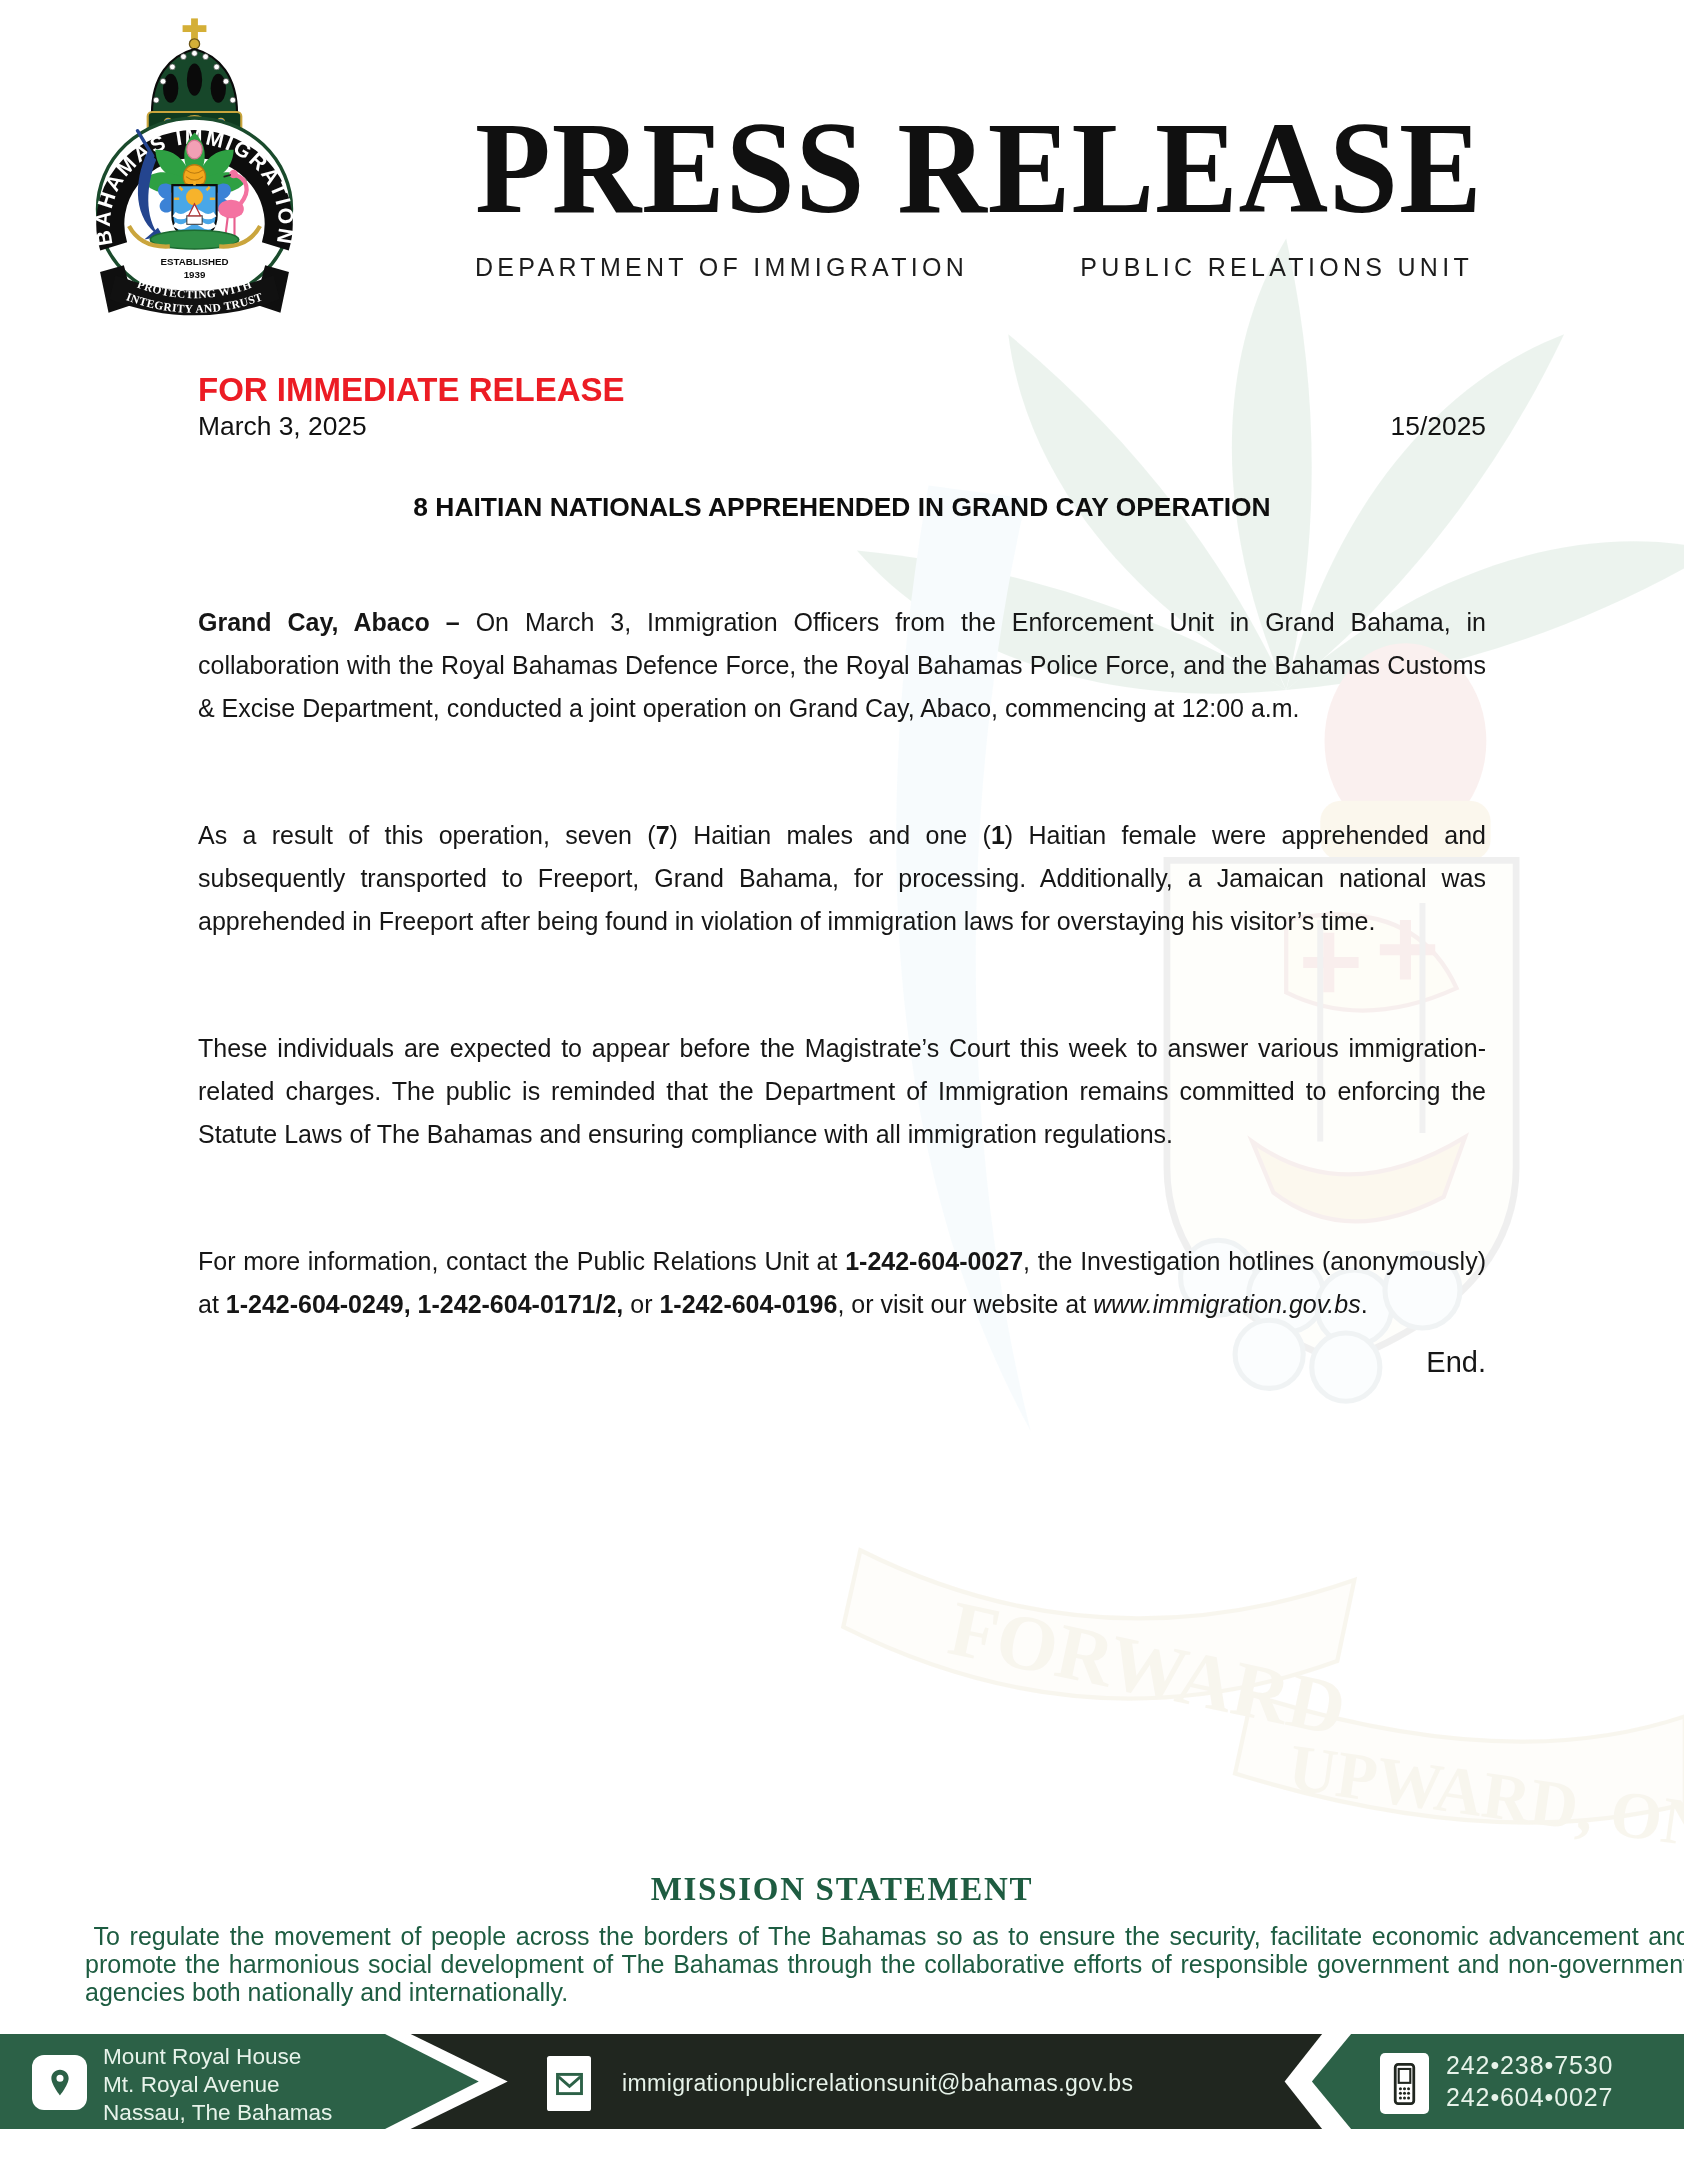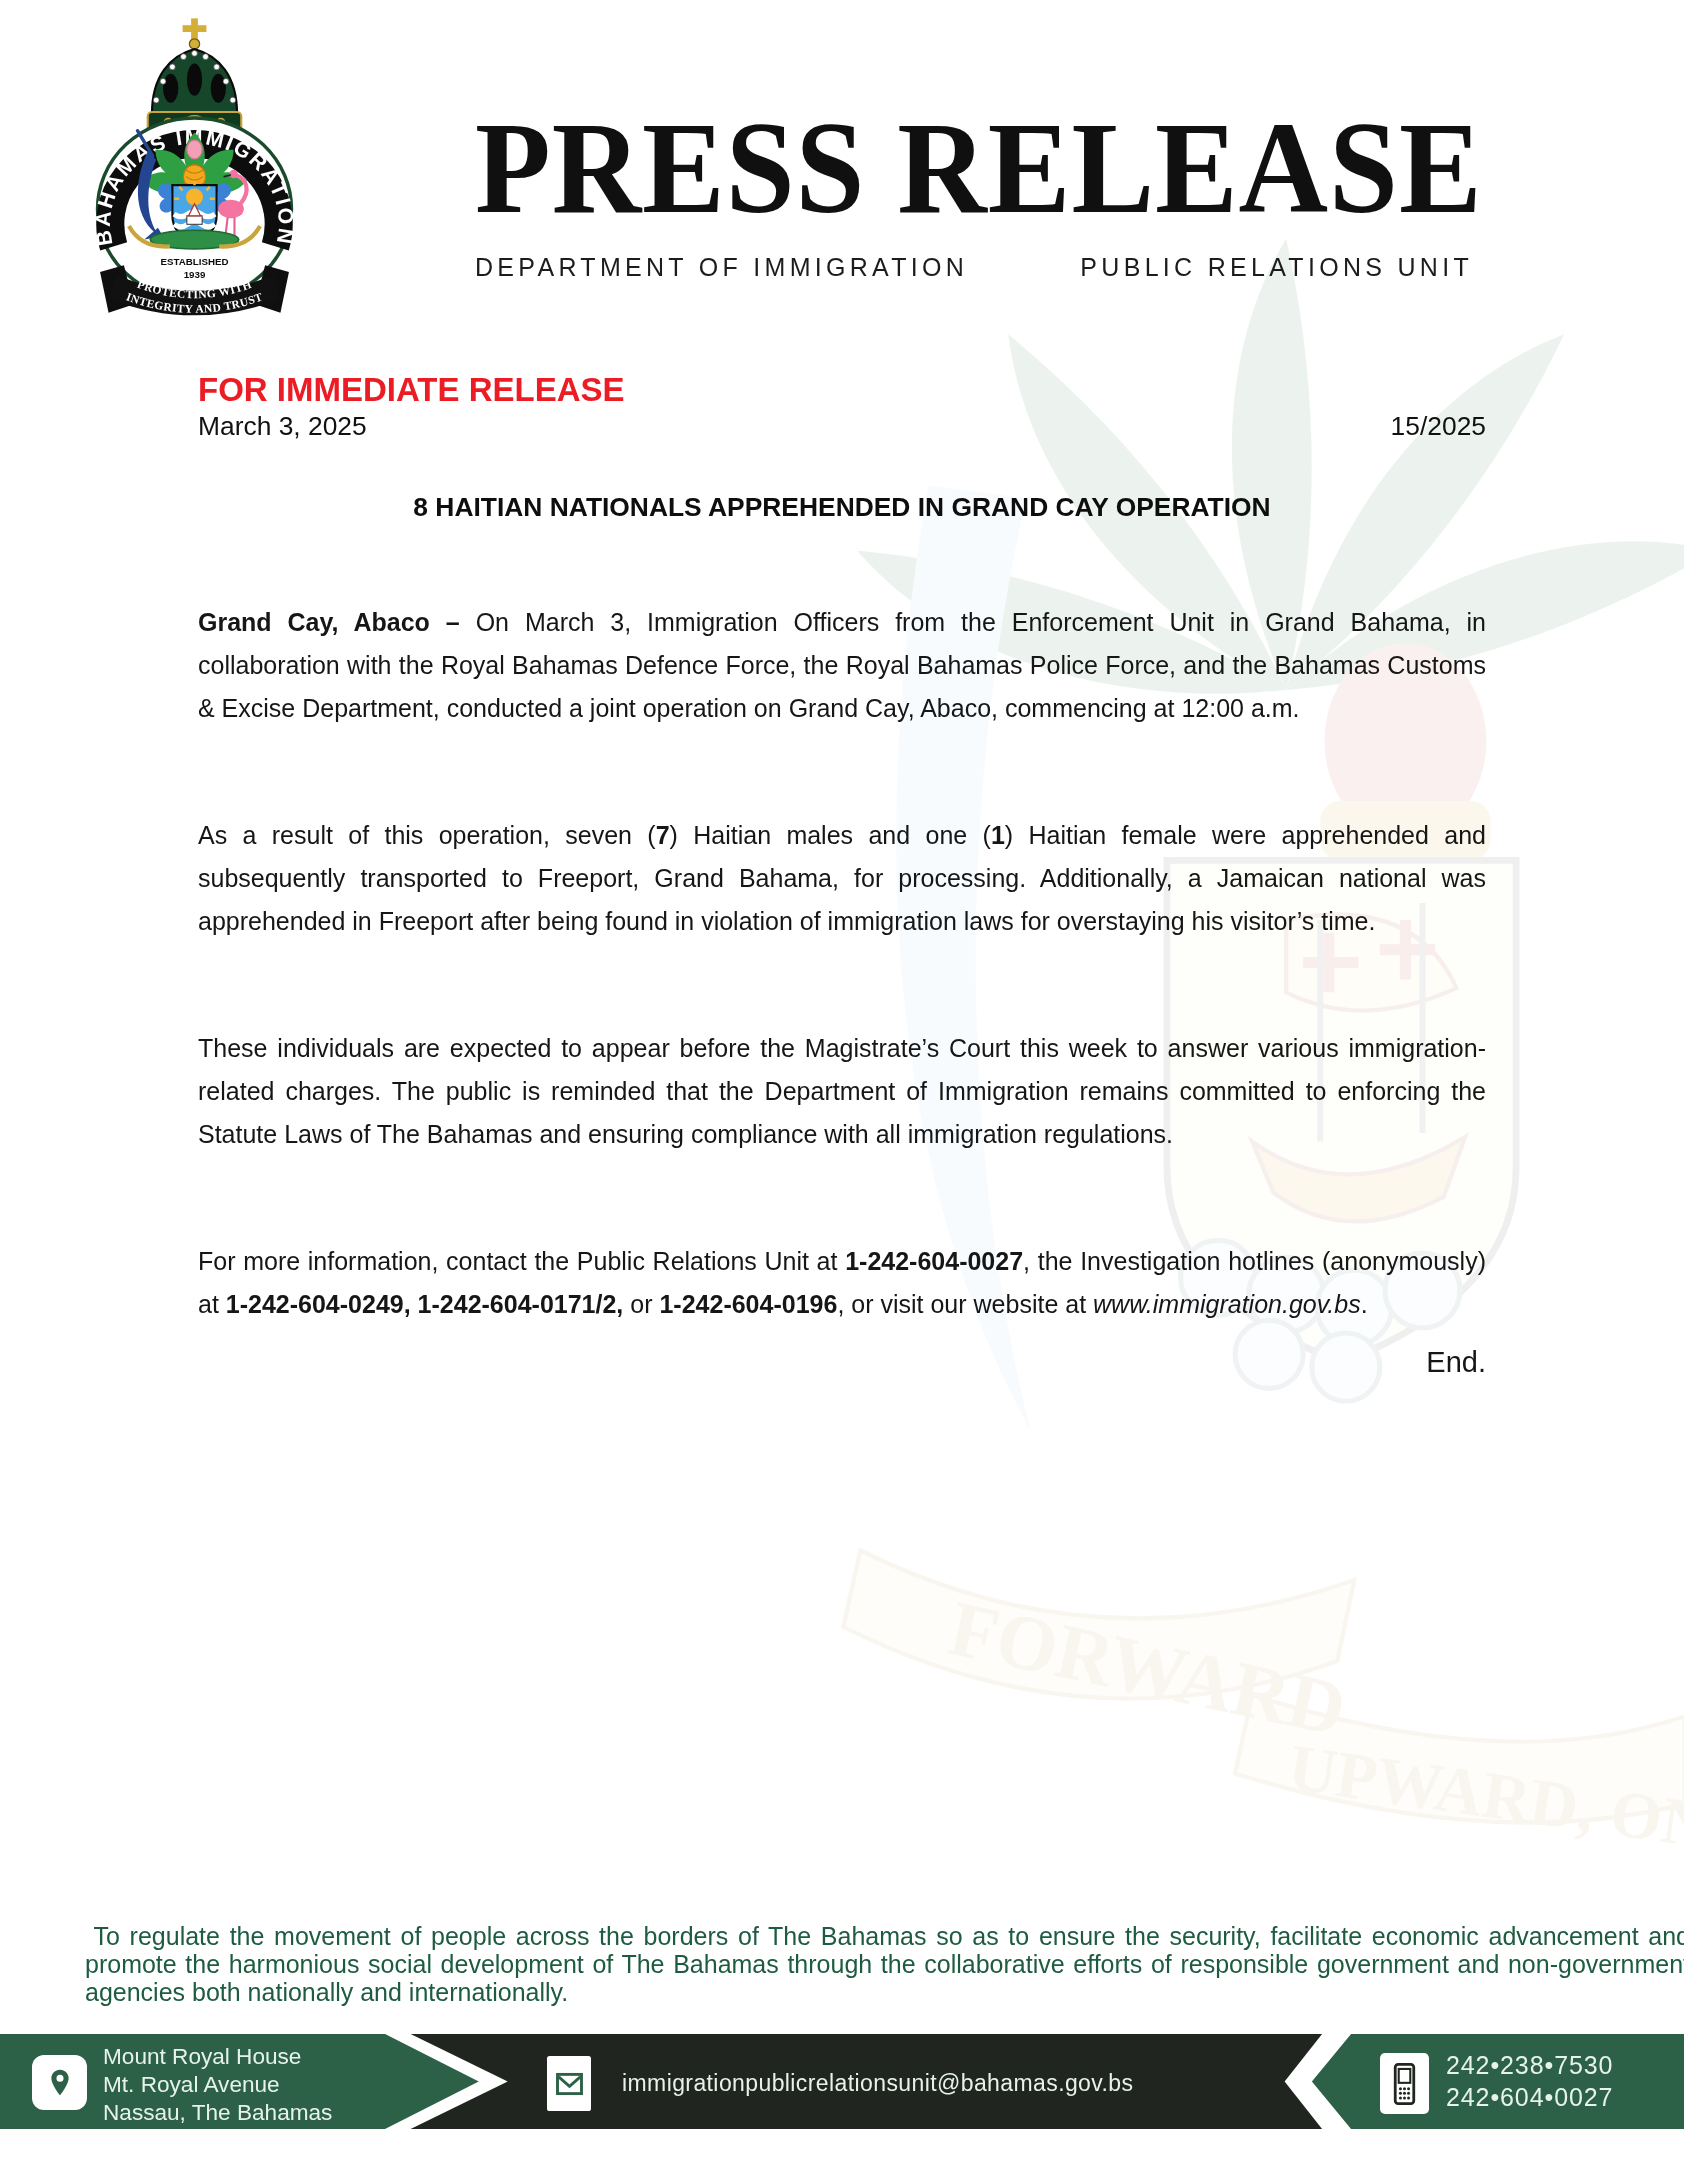--- a/index.html
+++ b/index.html
@@ -230,20 +230,21 @@
     <span>15/2025</span>
   </div>
   <div class="headline">8 HAITIAN NATIONALS APPREHENDED IN GRAND CAY OPERATION</div>
 
   <p class="para p1"><span class="b">Grand Cay, Abaco – </span><span>On March 3, Immigration Officers from the Enforcement Unit in Grand Bahama, in collaboration with the Royal Bahamas Defence Force, the Royal Bahamas Police Force, and the Bahamas Customs &amp; Excise Department, conducted a joint operation on Grand Cay, Abaco, commencing at 12:00 a.m.</span></p>
   <p class="para p2"><span>As a result of this operation, seven (</span><span class="b">7</span><span>) Haitian males and one (</span><span class="b">1</span><span>) Haitian female were apprehended and subsequently transported to Freeport, Grand Bahama, for processing. Additionally, a Jamaican national was apprehended in Freeport after being found in violation of immigration laws for overstaying his visitor’s time.</span></p>
   <p class="para p3"><span>These individuals are expected to appear before the Magistrate’s Court this week to answer various immigration-related charges. The public is reminded that the Department of Immigration remains committed to enforcing the Statute Laws of The Bahamas and ensuring compliance with all immigration regulations.</span></p>
   <p class="para p4"><span>For more information, contact the Public Relations Unit at </span><span class="b">1-242-604-0027</span><span>, the Investigation hotlines (anonymously) at </span><span class="b">1-242-604-0249, 1-242-604-0171/2,</span><span> or </span><span class="b">1-242-604-0196</span><span>, or visit our website at </span><span class="i">www.immigration.gov.bs</span><span>.</span></p>
   <div class="end-line">End.</div>
 
+  <div class="mission-title">MISSION STATEMENT</div>
   <div class="mission-text">To regulate the movement of people across the borders of The Bahamas so as to ensure the security, facilitate economic advancement and promote the harmonious social development of The Bahamas through the collaborative efforts of responsible government and non-government agencies both nationally and internationally.</div>
 
   <svg class="footer-svg" viewBox="0 0 1978 112" xmlns="http://www.w3.org/2000/svg" preserveAspectRatio="none">
     <rect x="400" y="0" width="1240" height="112" fill="#20261f"></rect>
     <polygon points="0,0 482,0 596,56 482,112 0,112" fill="#ffffff"></polygon>
     <polygon points="0,0 452,0 562,56 452,112 0,112" fill="#2c6147"></polygon>
     <polygon points="1978,0 1552,0 1508,56 1552,112 1978,112" fill="#ffffff"></polygon>
     <polygon points="1978,0 1586,0 1540,56 1586,112 1978,112" fill="#2c6147"></polygon>
   </svg>
 

